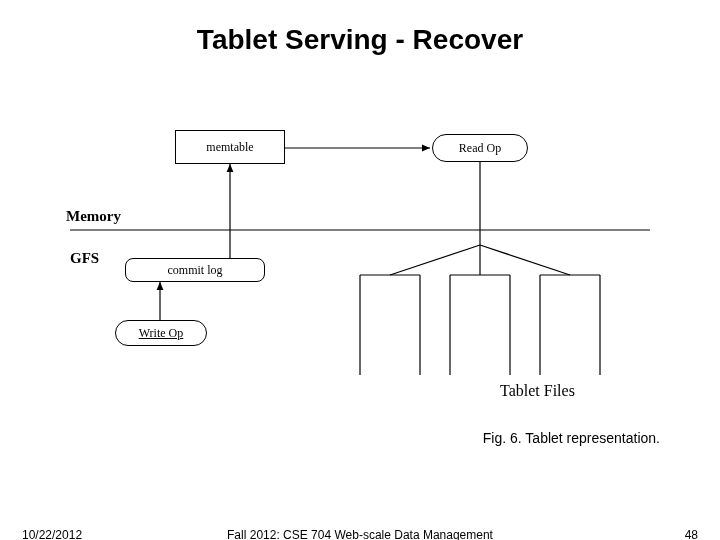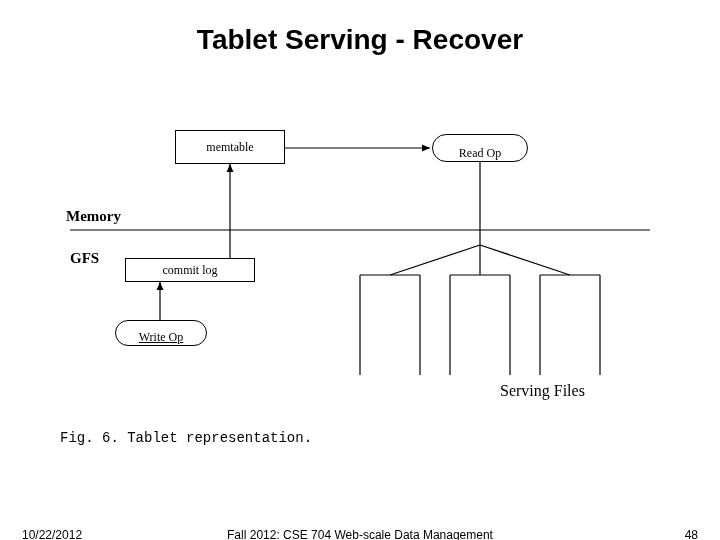--- a/index.html
+++ b/index.html
@@ -34,34 +34,33 @@
     border: 1.5px solid #000;
     background: #fff;
     display: flex;
     align-items: center;
     justify-content: center;
     font-family: "Times New Roman", serif;
     font-size: 12px;
   }
   .pill {
     border-radius: 14px;
-    align-items: flex-end;
   }
   .label {
     position: absolute;
     font-family: "Times New Roman", serif;
     font-weight: bold;
     font-size: 15px;
   }
   .caption {
     position: absolute;
-    font-family: Liberation Mono, monospace;
+    font-family: Liberation Sans, sans-serif;
     font-size: 14px;
     width: 100%;
-    text-align: left;
+    text-align: right;
   }
   .footer {
     position: absolute;
     bottom: 12px;
     width: 100%;
     font-size: 12px;
     color: #000;
   }
   .footer .date { position: absolute; left: 22px; }
   .footer .course { position: absolute; left: 0; width: 100%; text-align: center; }
@@ -118,29 +117,29 @@
     <span>memtable</span>
   </div>
 
   <div class="box pill" style="left:372px; top:14px; width:96px; height:28px;">
     <span>Read Op</span>
   </div>
 
   <div class="label" style="left:6px; top:88px;">Memory</div>
   <div class="label" style="left:10px; top:130px;">GFS</div>
 
-  <div class="box" style="left:65px; top:138px; width:130px; height:24px;">
+  <div class="box" style="left:65px; top:138px; width:140px; height:24px;border-radius:8px;">
     <span>commit log</span>
   </div>
 
   <div class="box pill" style="left:55px; top:200px; width:92px; height:26px;text-decoration:underline;">
     <span>Write Op</span>
   </div>
 
-  <div class="label" style="left:440px; top:262px; font-weight:normal; font-size:16px;">Serving Files</div>
+  <div class="label" style="left:440px; top:262px; font-weight:normal; font-size:16px;">Tablet Files</div>
 
   <div class="caption" style="top:310px;">Fig. 6.   Tablet representation.</div>
 </div>
 
 <div class="footer">
   <span class="date">10/22/2012</span>
   <span class="course">Fall 2012: CSE 704 Web-scale Data Management</span>
   <span class="page">48</span>
 </div>
 

